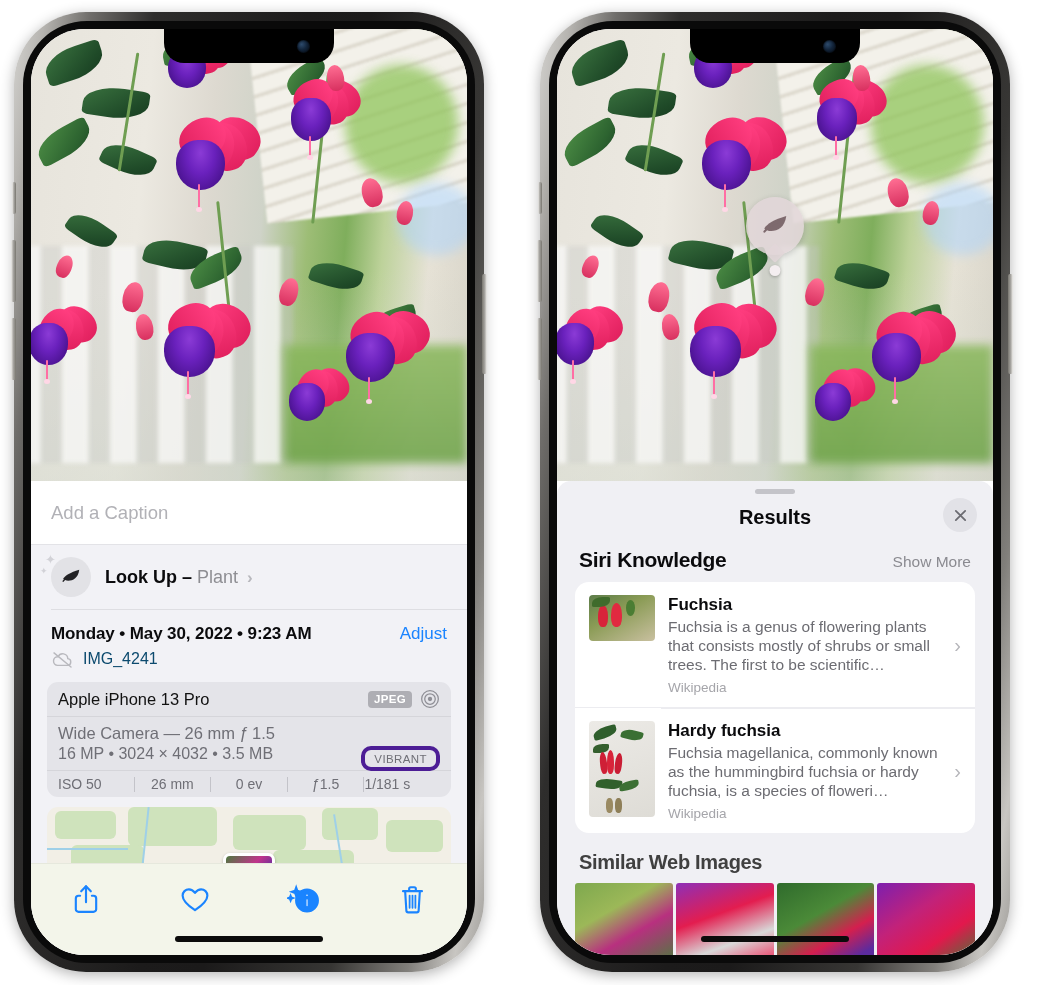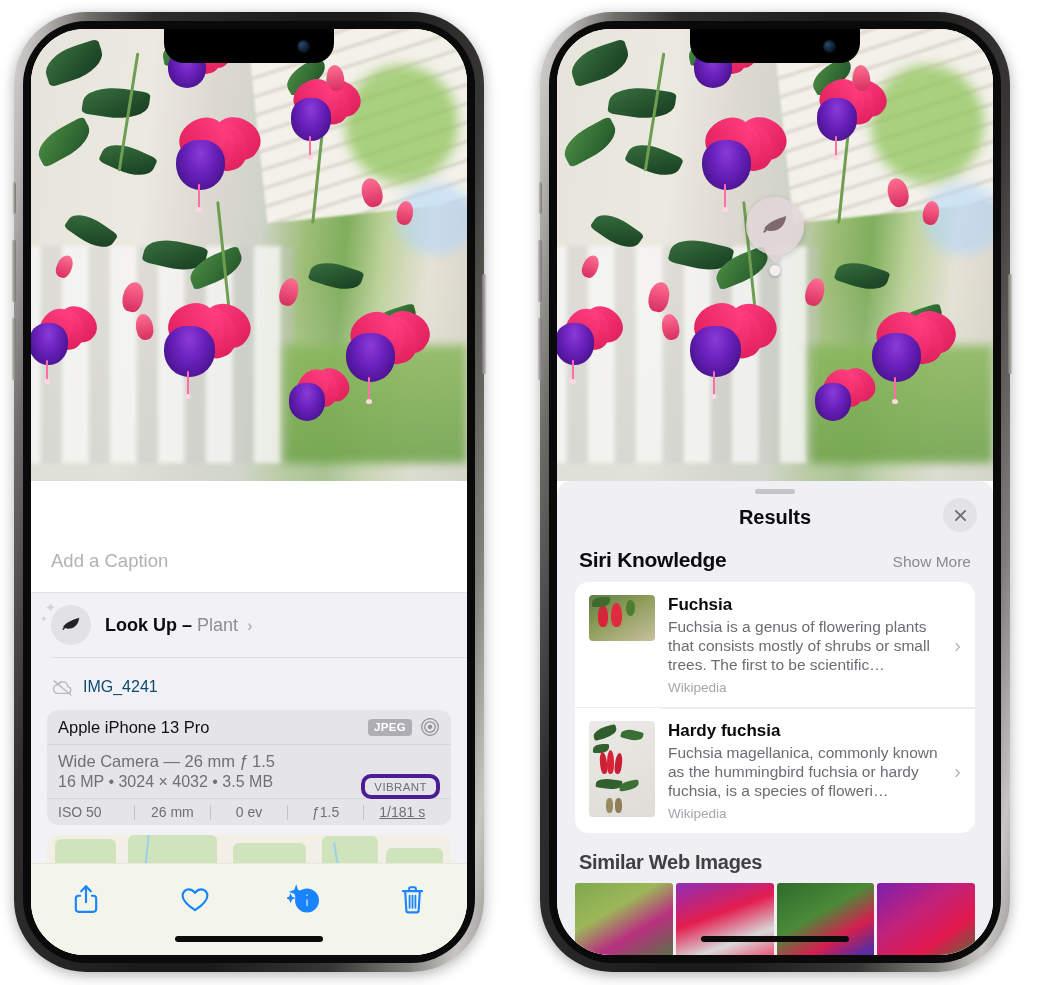--- a/index.html
+++ b/index.html
@@ -96,21 +96,21 @@
     background:radial-gradient(ellipse at 50% 26%,#8b3bd6 0%,#6a21bd 40%,#4b1391 78%,#3a0e73 100%);
     border-radius:46% 46% 52% 52%; }
   .fl .sta{ position:absolute; left:47%; top:86%; width:2px; height:26%;
     background:#ff6ea4; border-radius:1px; transform-origin:top; }
   .fl .sta::after{ content:""; position:absolute; left:-2px; bottom:-3px;
     width:6px; height:5px; border-radius:50%; background:#ffd7e6; }
   .bud{ position:absolute; border-radius:50% 50% 42% 42%;
     background:linear-gradient(180deg,#ff6e93,#d8305f); }
 
   
-  .sheet{ position:absolute; left:0; right:0; bottom:0; background:#f2f2f6; z-index:20;margin-top:48px; }
+  .sheet{ position:absolute; left:0; right:0; bottom:0; background:#f2f2f6; z-index:20; }
   .caption{ height:64px; background:#fff; display:flex; align-items:center;
     padding:0 20px; border-bottom:1px solid #e3e3e7; }
   .caption span{ font-size:18.5px; color:#b1b1b6; }
 
   .lookup{ height:64px; display:flex; align-items:center; padding:0 20px; gap:14px; }
   .leaf-badge{ position:relative; width:40px; height:40px; border-radius:50%;
     background:#e2e2e6; display:flex; align-items:center; justify-content:center; }
   .leaf-badge svg{ width:22px; height:22px; }
   .spark{ position:absolute; color:#d2d2d7; font-size:13px; line-height:1; }
   .lookup-text{ font-size:18px; font-weight:700; color:#0b0b0d; }
@@ -135,21 +135,21 @@
     padding:2.5px 6px; border-radius:4px; letter-spacing:.3px; }
   .lens-ico{ width:20px; height:20px; }
   .cambody{ padding:7px 11px 7px; border-bottom:1px solid #d5d5da; position:relative; }
   .cam-l1{ font-size:16.5px; color:#6f6f76; }
   .cam-l2{ font-size:16px; color:#6f6f76; margin-top:2px; }
   .tag-vib{ position:absolute; right:11px; top:29px; border:4px solid #4c1d95;
     color:#6f6f76; font-size:11.5px; padding:2.5px 9px; border-radius:10px; letter-spacing:.4px; }
   .camfoot{ display:flex; align-items:center; padding:5px 11px; }
   .camfoot div{ flex:1; text-align:center; font-size:14px; color:#6f6f76; }
   .camfoot div:first-child{ text-align:left; }
-  .camfoot div:last-child{ text-align:center;text-decoration:underline; }
+  .camfoot div:last-child{ text-align:left; }
   .vbar{ flex:0 0 1px !important; height:15px; background:#c3c3c9; }
 
   .mapbox{ margin:10px 16px 0; height:70px; border-radius:11px 11px 0 0; overflow:hidden;
     position:relative; background:#f2efe6; }
   .mapbox .green{ position:absolute; background:#cfe3bc; border-radius:6px; }
   .mapbox .road{ position:absolute; background:#9fd0e8; }
   .mappin{ position:absolute; left:50%; transform:translateX(-50%); bottom:-16px;
     width:52px; height:40px; border-radius:7px; border:3px solid #fff;
     background:linear-gradient(135deg,#4d7a3e,#c0348b 45%,#6d2f9c 70%,#3f6b34);
     box-shadow:0 1px 3px rgba(0,0,0,.25); }
@@ -342,20 +342,24 @@
             <span>Look Up</span>
             <span>–</span>
             <em>Plant</em>
             <span class="chev-gray">›</span>
           </div>
         </div>
 
         <div class="divider"></div>
 
         <div class="meta">
+          <div class="meta-row1">
+            <div class="meta-date">Monday • May 30, 2022 • 9:23 AM</div>
+            <div class="adjust">Adjust</div>
+          </div>
           <div class="meta-row2">
             <svg width="23" height="17" viewBox="0 0 24 18">
               <path d="M6.8 15.2h10.4a3.6 3.6 0 0 0 .4-7.17A5.4 5.4 0 0 0 7.3 6.1 4.3 4.3 0 0 0 6.8 15.2z" fill="none" stroke="#b9b9be" stroke-width="1.5"></path>
               <line x1="3" y1="2" x2="21" y2="17" stroke="#b9b9be" stroke-width="1.5" stroke-linecap="round"></line>
             </svg>
             <div class="meta-file">IMG_4241</div>
           </div>
         </div>
 
         <div class="camcard">

